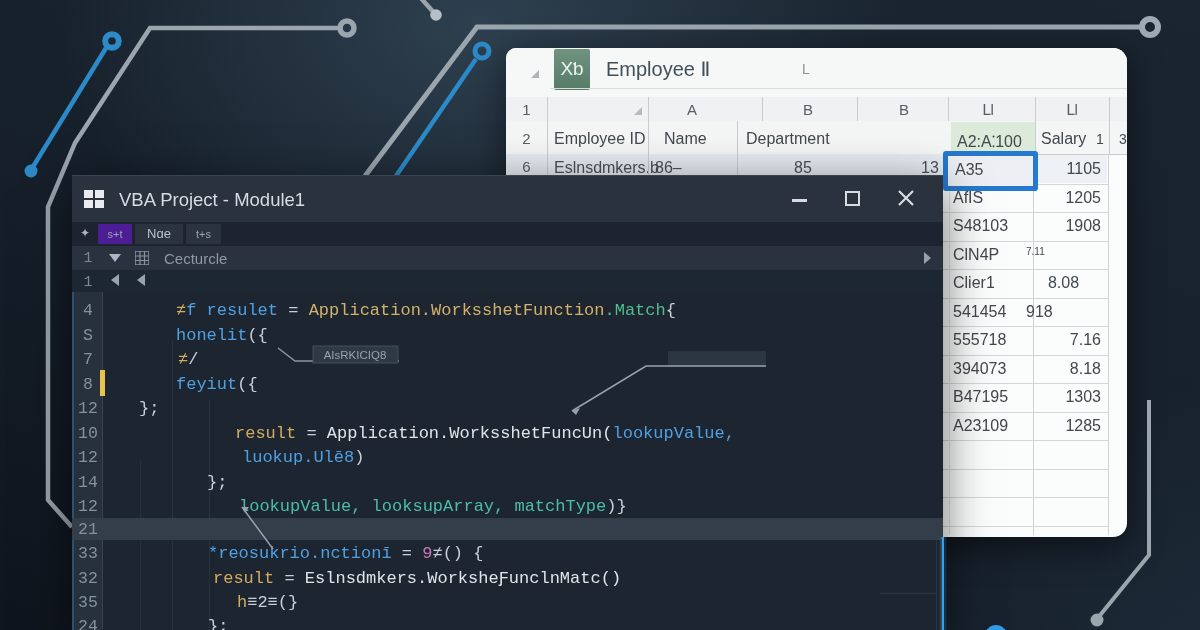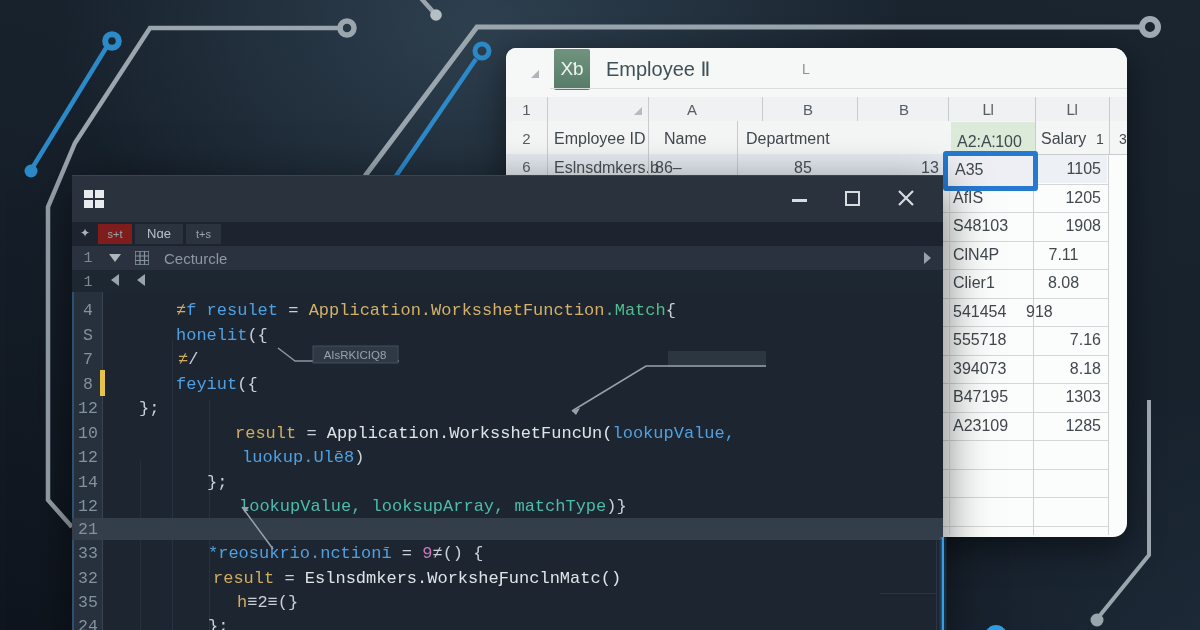--- a/index.html
+++ b/index.html
@@ -110,21 +110,21 @@
         <div class="abs" style="left:437px;top:477.5px;width:164.5px;height:1px;background:#d4d7d9"></div>
         <div class="abs" style="left:442.5px;top:107px;width:1px;height:380px;background:#dfe2e4"></div>
         <div class="abs" style="left:526.5px;top:107px;width:1px;height:380px;background:#cfd2d4"></div>
         <div class="abs" style="left:601.5px;top:107px;width:1px;height:380px;background:#cfd2d4"></div>
         <div class="xc" style="left:520px;top:112.2px;width:75px;text-align:right;font-size:16px;">1105</div>
         <div class="xc" style="left:447px;top:140.7px;font-size:16px;">AfIS</div>
         <div class="xc" style="left:520px;top:140.7px;width:75px;text-align:right;font-size:16px;">1205</div>
         <div class="xc" style="left:447px;top:169.2px;font-size:16px;">S48103</div>
         <div class="xc" style="left:520px;top:169.2px;width:75px;text-align:right;font-size:16px;">1908</div>
         <div class="xc" style="left:447px;top:197.7px;font-size:16px;">ClN4P</div>
-        <div class="xc" style="left:520px;top:197.7px;width:75px;text-align:center;font-size:16px;">7.11</div>
+        <div class="xc" style="left:520px;top:197.7px;width:75px;text-align:left;font-size:10px;">7.11</div>
         <div class="xc" style="left:447px;top:226.2px;font-size:16px;">Clier1</div>
         <div class="xc" style="left:520px;top:226.2px;width:75px;text-align:center;font-size:16px;">8.08</div>
         <div class="xc" style="left:447px;top:254.7px;font-size:16px;">541454</div>
         <div class="xc" style="left:520px;top:254.7px;width:75px;text-align:left;font-size:16px;">918</div>
         <div class="xc" style="left:447px;top:283.2px;font-size:16px;">555718</div>
         <div class="xc" style="left:520px;top:283.2px;width:75px;text-align:right;font-size:16px;">7.16</div>
         <div class="xc" style="left:447px;top:311.7px;font-size:16px;">394073</div>
         <div class="xc" style="left:520px;top:311.7px;width:75px;text-align:right;font-size:16px;">8.18</div>
         <div class="xc" style="left:447px;top:340.2px;font-size:16px;">B47195</div>
         <div class="xc" style="left:520px;top:340.2px;width:75px;text-align:right;font-size:16px;">1303</div>
@@ -137,29 +137,30 @@
 
   <div class="abs" id="vba" style="left:72px;top:175px;width:871px;height:455px;background:#1d2630;box-shadow:0 12px 44px rgba(0,0,0,0.55);">
 
     <div class="abs" style="left:0;top:0;width:871px;height:47px;background:#29323d;border-top:1px solid #3a4450;"></div>
     <svg class="abs" style="left:12px;top:15px" width="20" height="18" viewBox="0 0 20 18">
       <rect x="0" y="0" width="9" height="8" fill="#e8ecef"></rect>
         <rect x="11" y="0" width="9" height="8" fill="#e8ecef"></rect>
       <rect x="0" y="10" width="9" height="8" fill="#e8ecef"></rect>
         <rect x="11" y="10" width="9" height="8" fill="#e8ecef"></rect>
     </svg>
+    <div class="abs" style="left:47px;top:14px;font:18.5px 'Liberation Sans';color:#d6dce1;">VBA Project - Module1</div>
     <div class="abs" style="left:720px;top:24px;width:15px;height:2.5px;background:#d7dce0;"></div>
     <div class="abs" style="left:773px;top:16px;width:11px;height:11px;border:2px solid #d7dce0;"></div>
     <svg class="abs" style="left:826px;top:15px" width="16" height="16" viewBox="0 0 16 16">
       <path d="M1,1 L15,15 M15,1 L1,15" stroke="#d7dce0" stroke-width="2.2"></path>
     </svg>
 
     <div class="abs" style="left:0;top:47px;width:871px;height:24px;background:#1d242f;border-bottom:1px solid #171e27;"></div>
     <div class="abs" style="left:8px;top:51px;font:12px 'Liberation Sans';color:#aab4be;">✦</div>
-    <div class="abs" style="left:26px;top:49px;width:34px;height:20px;background:#7f1d1d;color:#99a4af;font:11px 'Liberation Sans';text-align:center;line-height:20px;">s+t</div>
+    <div class="abs" style="left:26px;top:49px;width:34px;height:20px;background:#4c1d95;color:#99a4af;font:11px 'Liberation Sans';text-align:center;line-height:20px;">s+t</div>
     <div class="abs" style="left:63px;top:49px;width:48px;height:20px;background:#2a333e;color:#b9c2ca;font:13px 'Liberation Sans';text-align:center;line-height:20px;">Nɑe</div>
     <div class="abs" style="left:114px;top:49px;width:35px;height:20px;background:#2a333e;color:#99a4af;font:11px 'Liberation Sans';text-align:center;line-height:20px;">t+s</div>
 
     <div class="abs" style="left:0;top:71px;width:871px;height:24px;background:#29323e;border-bottom:1px solid #171e27;"></div>
     <div class="abs" style="left:1px;top:75px;width:30px;text-align:center;font:15px 'Liberation Mono';color:#7c8995;">1</div>
     <div class="abs" style="left:37px;top:79px;width:0;height:0;border-left:6px solid transparent;border-right:6px solid transparent;border-top:8px solid #aeb6bd;"></div>
     <svg class="abs" style="left:63px;top:76px" width="14" height="14" viewBox="0 0 14 14">
       <rect x="0" y="0" width="14" height="14" fill="none" stroke="#8794a0" stroke-width="1.5"></rect>
       <path d="M0,5 H14 M0,9.5 H14 M5,0 V14 M9.5,0 V14" stroke="#8794a0" stroke-width="1.2"></path>
     </svg>

